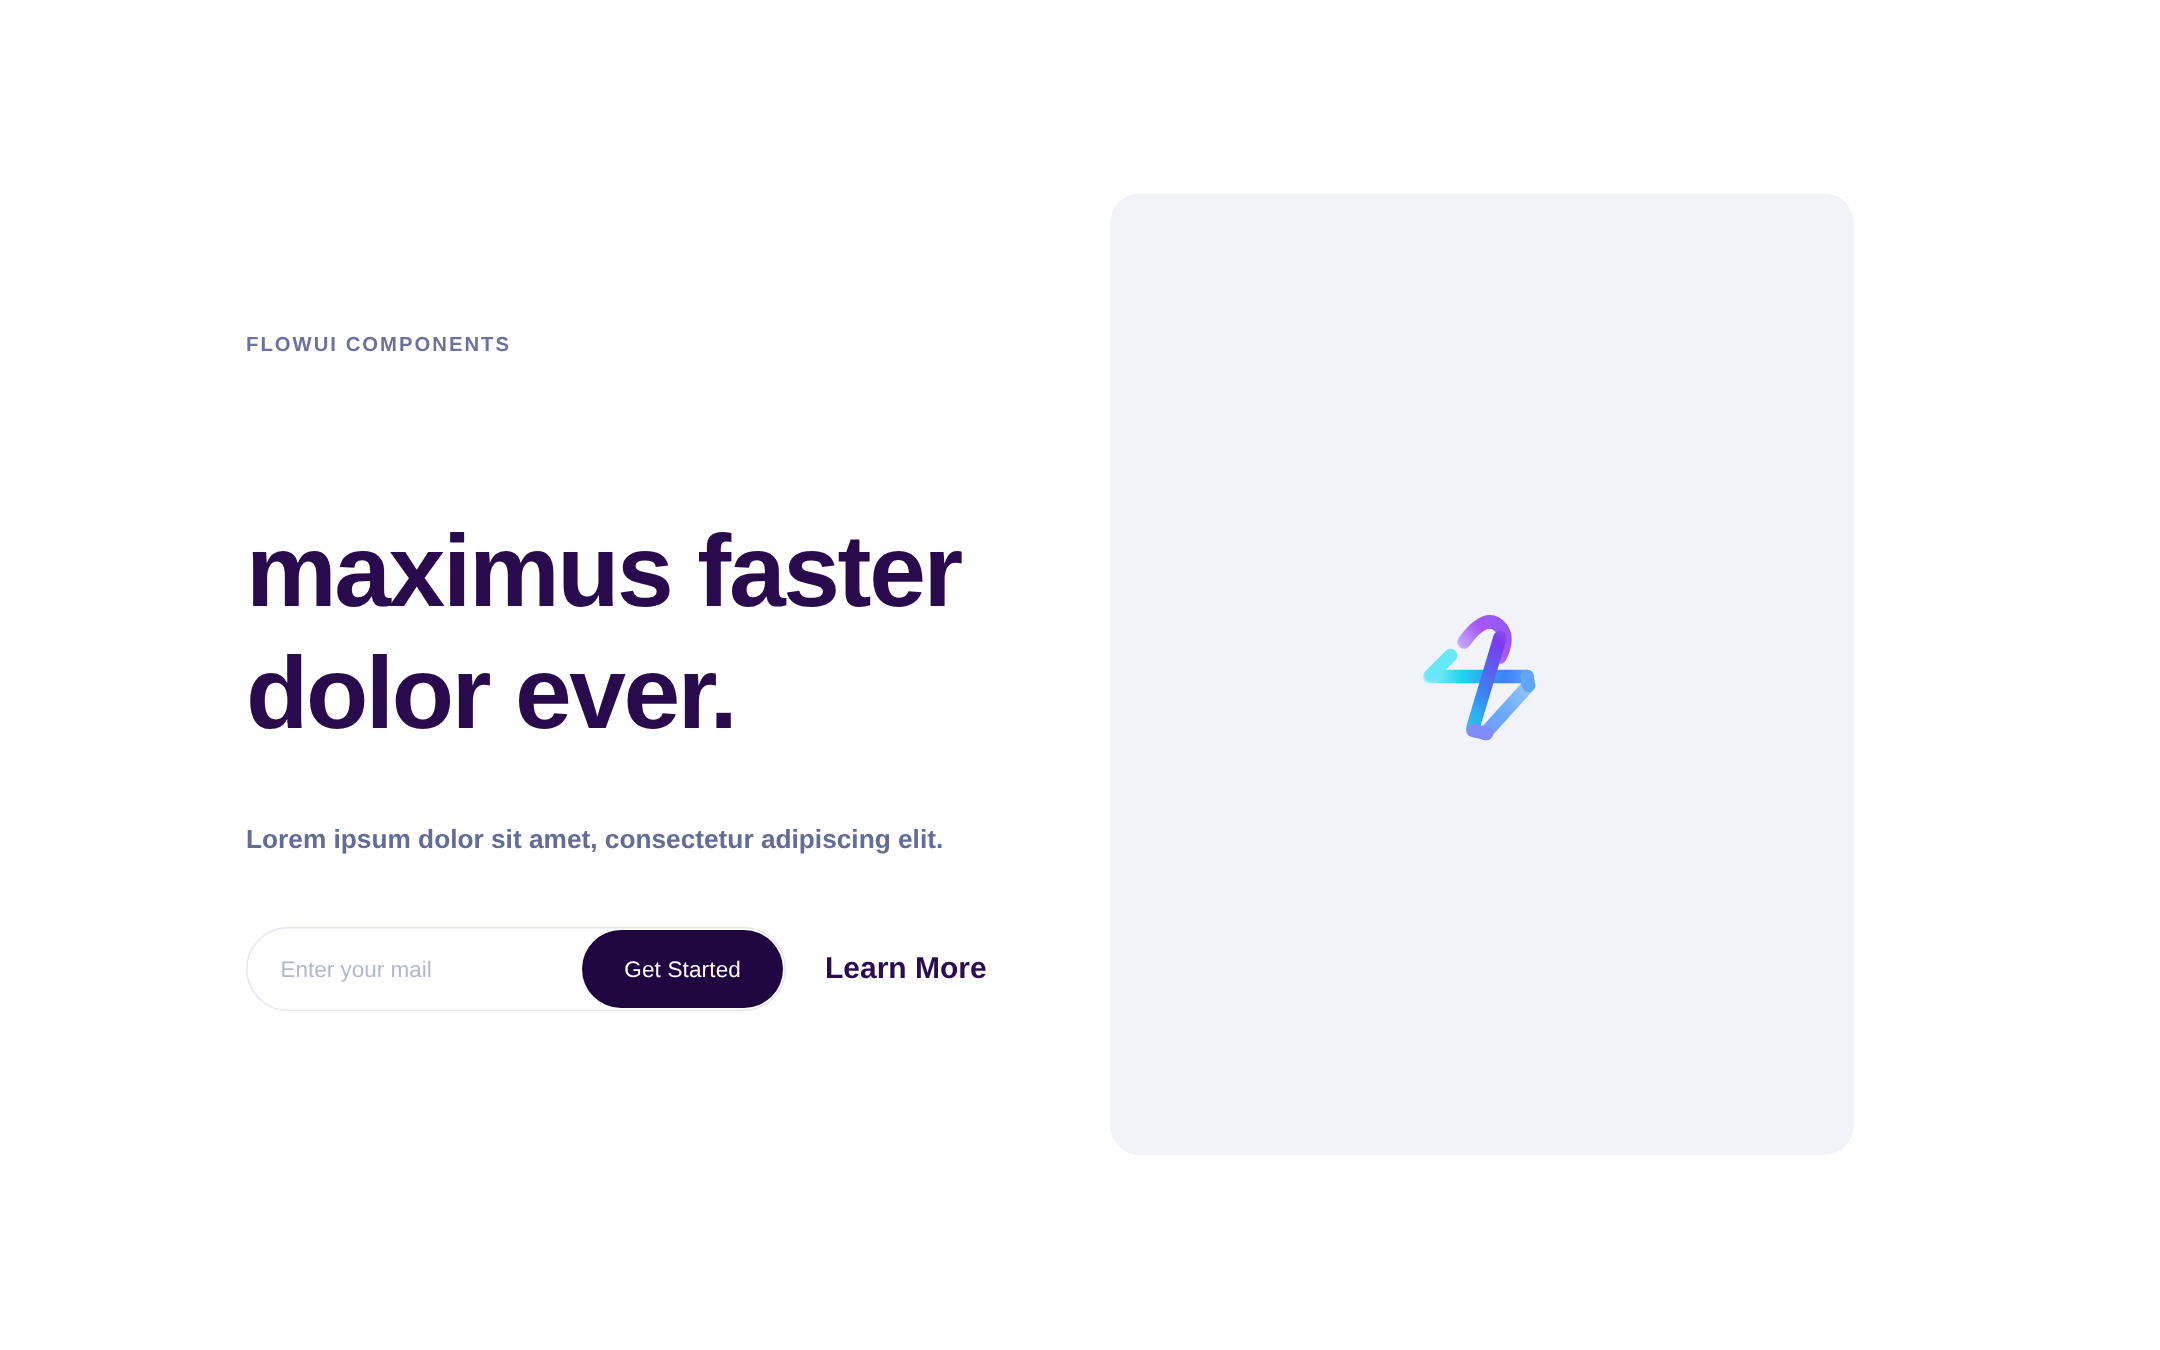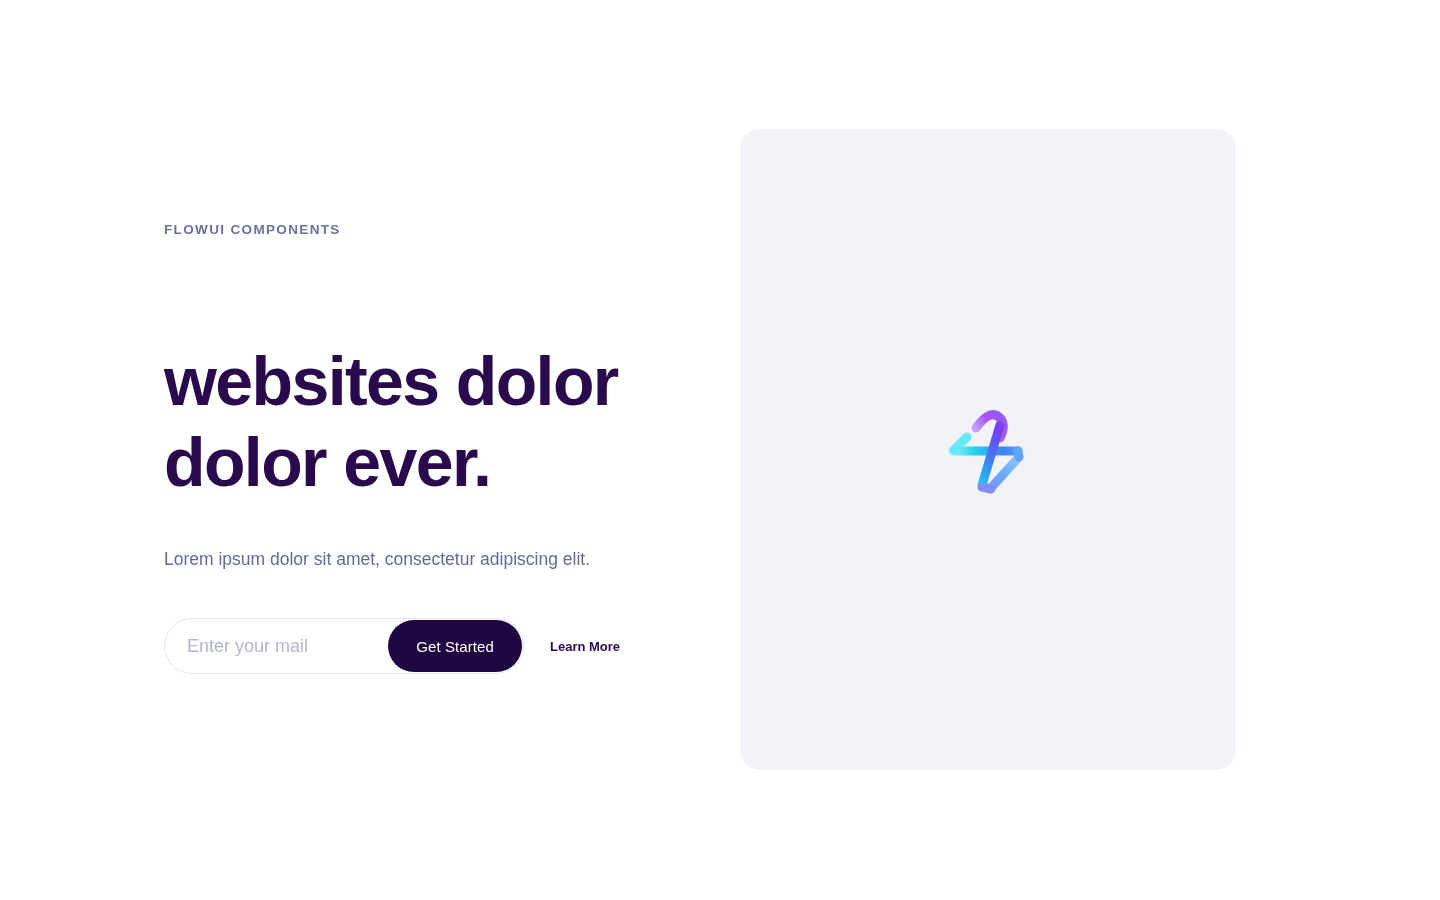--- a/index.html
+++ b/index.html
@@ -49,21 +49,21 @@
     margin: 0;
     width: 500px;
   }
 
   .subtext {
     margin: 40px 0 0 0;
     font-size: 17.5px;
     line-height: 32px;
     color: #646b96;
     width: 470px;
-    font-weight: 400;
+    font-weight: 700;
   }
 
   
   .form-row {
     display: flex;
     align-items: center;
     margin-top: 43px;
   }
 
   .input-pill {
@@ -76,21 +76,21 @@
     box-sizing: border-box;
     display: flex;
     align-items: center;
   }
 
   .email-input {
     border: none;
     outline: none;
     background: transparent;
     font-family: "Liberation Sans", sans-serif;
-    font-size: 18px;
+    font-size: 15px;
     color: #000000;
     padding: 0 0 0 22px;
     width: 215px;
     height: 52px;
   }
   .email-input::placeholder {
     color: #b3b7cd;
     opacity: 1;
   }
 
@@ -108,21 +108,21 @@
     font-family: "Liberation Sans", sans-serif;
     font-size: 15px;
     font-weight: 500;
     letter-spacing: 0.1px;
     cursor: pointer;
     white-space: nowrap;
   }
 
   .learn-more {
     margin-left: 26px;
-    font-size: 13px;
+    font-size: 20px;
     font-weight: 600;
     color: #2a0d50;
     text-decoration: none;
     cursor: pointer;
     white-space: nowrap;
   }
 
   
   .visual-card {
     position: absolute;
@@ -147,21 +147,21 @@
 <body>
 
 <div class="hero">
 
   <div class="hero-content">
 
     <p class="eyebrow">FLOWUI COMPONENTS</p>
 
     <h1 class="headline">
       <br>
-      <span>websites dolor</span>
+      <span>maximus faster</span>
       <br>
       <span>dolor ever.</span>
     </h1>
 
     <p class="subtext">
       <span>Lorem ipsum dolor sit amet, consectetur adipiscing elit.</span>
       <br>
     </p>
 
     <div class="form-row">

